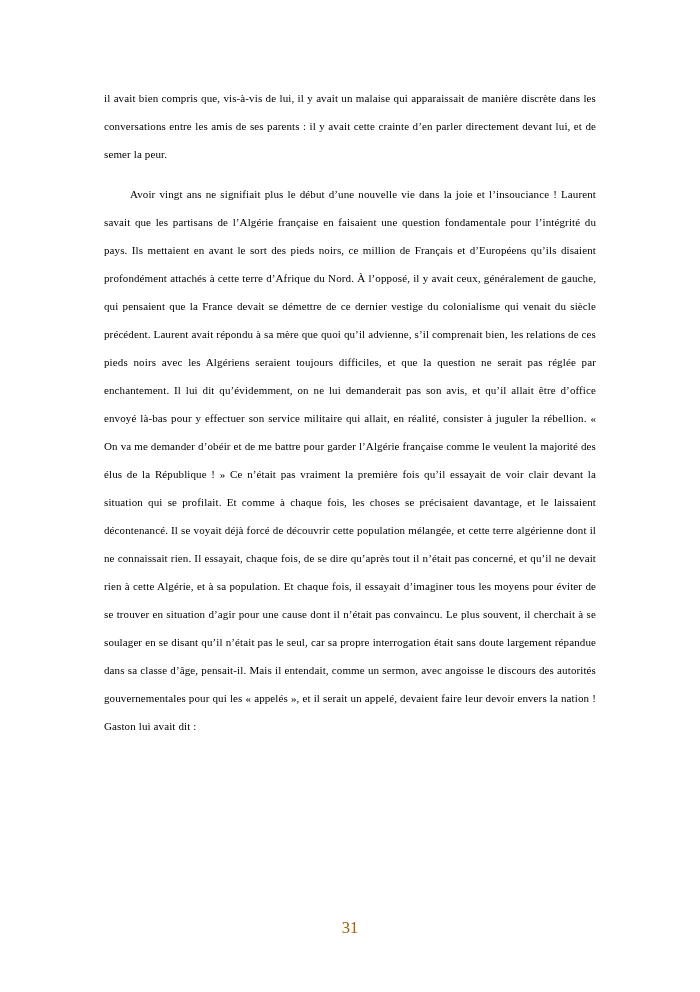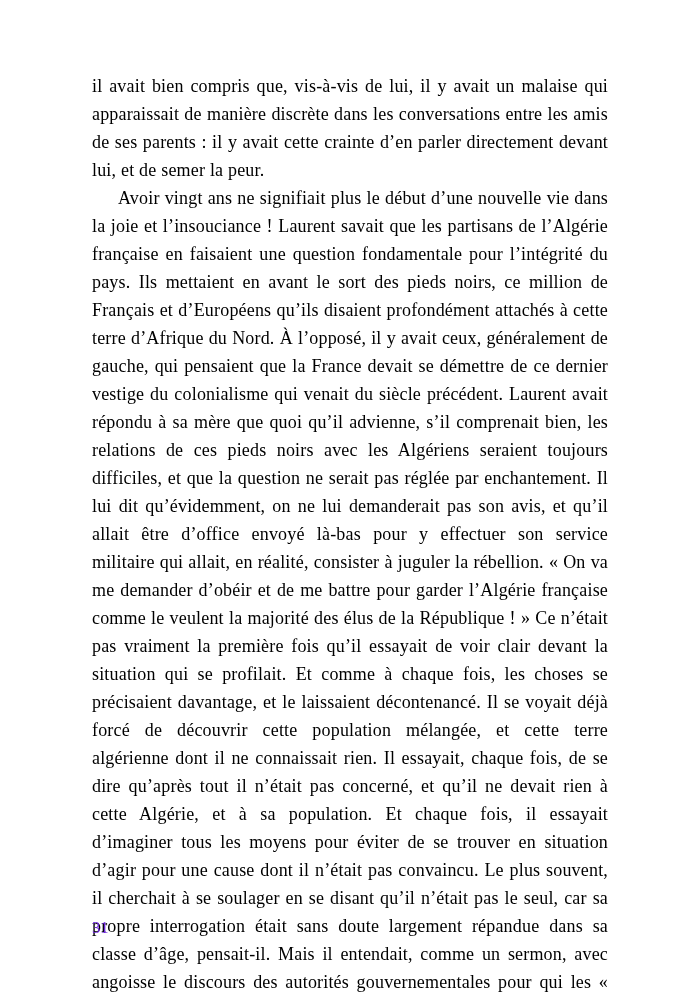--- a/index.html
+++ b/index.html
@@ -21,43 +21,43 @@
     background: #ffffff;
     box-sizing: border-box;
   }
   .text-block {
     position: absolute;
     left: 92px;
     top: 72px;
     width: 516px;
   }
   p.para {
-    margin: 0;
+    margin: 12px;
     padding: 0;
-    font-size: 18px;
+    font-size: 11px;
     line-height: 28px;
     text-align: justify;
     text-justify: inter-word;
     letter-spacing: 0.01em;
     word-spacing: 0.005em;
     hyphens: none;
   }
   p.para.indent {
     text-indent: 26px;
   }
   .page-number {
     position: absolute;
     left: 92px;
     width: 516px;
     top: 917px;
-    text-align: left;
+    text-align: center;
     font-size: 16.6px;
     line-height: 22px;
     font-family: "Liberation Serif", "DejaVu Serif", serif;
-    color: #6d28d9;
+    color: #a16207;
   }
 </style>
 </head>
 <body>
 
 <div class="page">
 
   <div class="text-block">
     <p class="para">il avait bien compris que, vis-à-vis de lui, il y avait un malaise qui apparaissait de manière discrète dans les conversations entre les amis de ses parents : il y avait cette crainte d’en parler directement devant lui, et de semer la peur.</p>
     <p class="para indent">Avoir vingt ans ne signifiait plus le début d’une nouvelle vie dans la joie et l’insouciance ! Laurent savait que les partisans de l’Algérie française en faisaient une question fondamentale pour l’intégrité du pays. Ils mettaient en avant le sort des pieds noirs, ce million de Français et d’Européens qu’ils disaient profondément attachés à cette terre d’Afrique du Nord. À l’opposé, il y avait ceux, généralement de gauche, qui pensaient que la France devait se démettre de ce dernier vestige du colonialisme qui venait du siècle précédent. Laurent avait répondu à sa mère que quoi qu’il advienne, s’il comprenait bien, les relations de ces pieds noirs avec les Algériens seraient toujours difficiles, et que la question ne serait pas réglée par enchantement. Il lui dit qu’évidemment, on ne lui demanderait pas son avis, et qu’il allait être d’office envoyé là-bas pour y effectuer son service militaire qui allait, en réalité, consister à juguler la rébellion. « On va me demander d’obéir et de me battre pour garder l’Algérie française comme le veulent la majorité des élus de la République ! » Ce n’était pas vraiment la première fois qu’il essayait de voir clair devant la situation qui se profilait. Et comme à chaque fois, les choses se précisaient davantage, et le laissaient décontenancé. Il se voyait déjà forcé de découvrir cette population mélangée, et cette terre algérienne dont il ne connaissait rien. Il essayait, chaque fois, de se dire qu’après tout il n’était pas concerné, et qu’il ne devait rien à cette Algérie, et à sa population. Et chaque fois, il essayait d’imaginer tous les moyens pour éviter de se trouver en situation d’agir pour une cause dont il n’était pas convaincu. Le plus souvent, il cherchait à se soulager en se disant qu’il n’était pas le seul, car sa propre interrogation était sans doute largement répandue dans sa classe d’âge, pensait-il. Mais il entendait, comme un sermon, avec angoisse le discours des autorités gouvernementales pour qui les « appelés », et il serait un appelé, devaient faire leur devoir envers la nation ! Gaston lui avait dit :</p>

